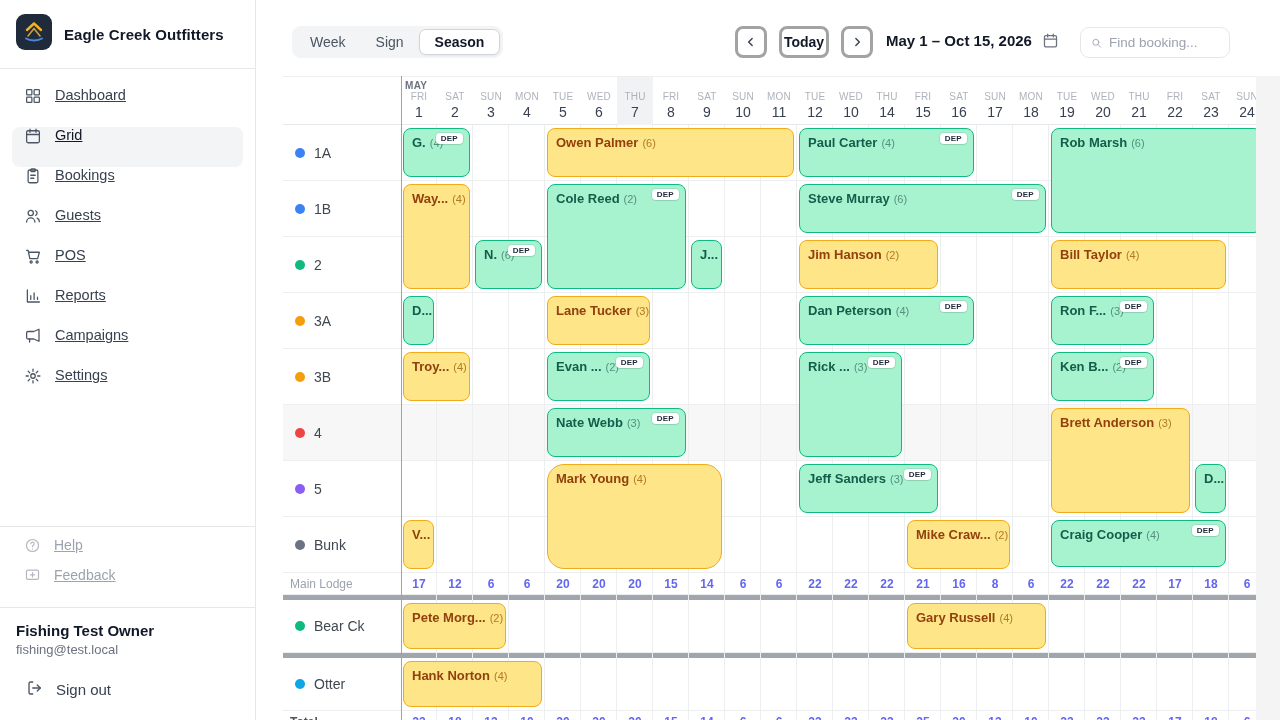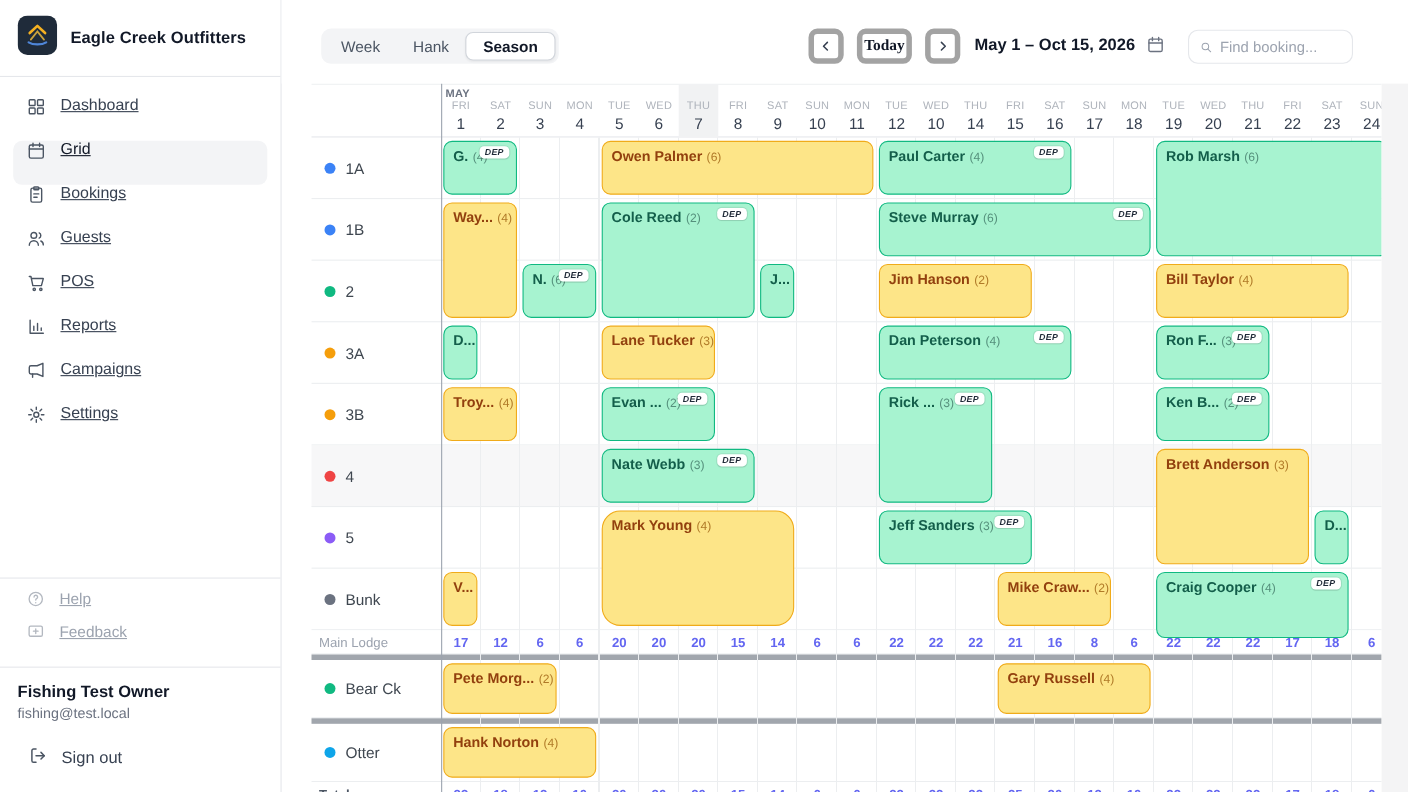--- a/index.html
+++ b/index.html
@@ -29,23 +29,23 @@
     font-size:15px; color:#374151; cursor:pointer; }
 
   
   .toolbar { position:absolute; left:256px; top:0; right:0; height:76px; background:#fff; }
   .seg { position:absolute; left:36px; top:26px; height:32px; display:flex; align-items:center;
     background:#f3f4f6; border-radius:9px; padding:3px; }
   .seg-item { padding:0 15px; height:26px; line-height:26px; font-size:14px; color:#4b5563;
     border-radius:7px; cursor:pointer; }
   .seg-item.active { background:#fff; border:1px solid #d1d5db; color:#111827; font-weight:700;
     box-shadow:0 1px 2px rgba(0,0,0,.05); line-height:24px; }
-  .tb-btn { position:absolute; top:26px; height:32px; background:#fff; border:5px solid #a3a3a3;
+  .tb-btn { position:absolute; top:26px; height:32px; background:#fff; border:3px solid #a3a3a3;
     border-radius:8px; display:flex; align-items:center; justify-content:center; gap:8px;
-    font-size:14px; color:#111827; cursor:pointer;font-family:Liberation Serif, serif; }
+    font-size:14px; color:#111827; cursor:pointer; }
   .tb-btn.bold { font-weight:700; }
   .daterange { position:absolute; top:32px; left:630px; font-size:15px; font-weight:600;
     color:#111827; display:flex; align-items:center; gap:10px; }
   .daterange svg { color:#6b7280; }
   .searchbox { position:absolute; left:824px; top:27px; width:150px; height:31px;
     border:1px solid #e5e7eb; border-radius:9px; display:flex; align-items:center;
     padding:0 10px; gap:7px; background:#fff; }
   .searchbox input { border:0; outline:0; font-size:13.5px; width:110px; color:#111827;
     font-family:inherit; background:transparent; }
   .searchbox input::placeholder { color:#9ca3af; }
@@ -85,21 +85,21 @@
   .booking.confirmed { background:#a7f3d0; border:1.5px solid #10b981; }
   .booking.pending { background:#fde588; border:1.5px solid #f0ab1a; }
   .bk-name { font-size:13px; font-weight:600; }
   .confirmed .bk-name { color:#135e4a; }
   .pending .bk-name { color:#92400e; }
   .bk-count { font-size:11px; margin-left:4px; }
   .confirmed .bk-count { color:#55907c; }
   .pending .bk-count { color:#b07a28; }
   .dep-badge { position:absolute; top:4px; right:6px; background:#fff; color:#1f2937;
     font-size:8px; font-weight:700; letter-spacing:.3px; padding:1px 5px; border-radius:4px;
-    box-shadow:0 0 0 1px rgba(0,0,0,.07), 0 1px 1px rgba(0,0,0,.08);font-style:italic; }
+    box-shadow:0 0 0 1px rgba(0,0,0,.07), 0 1px 1px rgba(0,0,0,.08); }
 </style>
 </head>
 <body>
 
 <div class="app">
 
   <aside class="sidebar">
     <div class="brand">
       <span>
         <svg width="36" height="36" viewBox="0 0 36 36">
@@ -210,21 +210,21 @@
           </svg>
         </span>
         <span>Sign out</span>
       </div>
     </div>
   </aside>
 
   <div class="toolbar">
     <div class="seg" id="seg">
         <div class="seg-item">Week</div>
-        <div class="seg-item">Hank</div>
+        <div class="seg-item">Sign</div>
         <div class="seg-item active">Season</div>
       </div>
     <button class="tb-btn" style="left:479px; width:32px;">
       <svg width="14" height="14" viewBox="0 0 24 24" fill="none" stroke="#374151" stroke-width="2.4" stroke-linecap="round" stroke-linejoin="round">
           <path d="M14 6l-6 6 6 6"></path>
         </svg>
     </button>
     <button class="tb-btn bold" style="left:523px; width:50px;">Today</button>
     <button class="tb-btn" style="left:585px; width:32px;">
       <svg width="14" height="14" viewBox="0 0 24 24" fill="none" stroke="#374151" stroke-width="2.4" stroke-linecap="round" stroke-linejoin="round">
@@ -486,20 +486,20 @@
         <div class="booking confirmed" style="left:264px; top:276px; width:103px; height:49px;"><span class="bk-name">Evan ...</span><span class="bk-count">(2)</span><span class="dep-badge">DEP</span></div>
         <div class="booking confirmed" style="left:516px; top:276px; width:103px; height:105px;"><span class="bk-name">Rick ...</span><span class="bk-count">(3)</span><span class="dep-badge">DEP</span></div>
         <div class="booking confirmed" style="left:768px; top:276px; width:103px; height:49px;"><span class="bk-name">Ken B...</span><span class="bk-count">(2)</span><span class="dep-badge">DEP</span></div>
         <div class="booking confirmed" style="left:264px; top:332px; width:139px; height:49px;"><span class="bk-name">Nate Webb</span><span class="bk-count">(3)</span><span class="dep-badge">DEP</span></div>
         <div class="booking pending" style="left:768px; top:332px; width:139px; height:105px;"><span class="bk-name">Brett Anderson</span><span class="bk-count">(3)</span></div>
         <div class="booking pending" style="left:264px; top:388px; width:175px; height:105px;border-radius:17px;"><span class="bk-name">Mark Young</span><span class="bk-count">(4)</span></div>
         <div class="booking confirmed" style="left:516px; top:388px; width:139px; height:49px;"><span class="bk-name">Jeff Sanders</span><span class="bk-count">(3)</span><span class="dep-badge">DEP</span></div>
         <div class="booking confirmed" style="left:912px; top:388px; width:31px; height:49px;"><span class="bk-name">D...</span></div>
         <div class="booking pending" style="left:120px; top:444px; width:31px; height:49px;"><span class="bk-name">V...</span></div>
         <div class="booking pending" style="left:624px; top:444px; width:103px; height:49px;"><span class="bk-name">Mike Craw...</span><span class="bk-count">(2)</span></div>
-        <div class="booking confirmed" style="left:768px; top:444px; width:175px; height:60px;"><span class="bk-name">Craig Cooper</span><span class="bk-count">(4)</span><span class="dep-badge">DEP</span></div>
+        <div class="booking confirmed" style="left:768px; top:444px; width:175px; height:47px;"><span class="bk-name">Craig Cooper</span><span class="bk-count">(4)</span><span class="dep-badge">DEP</span></div>
         <div class="booking pending" style="left:120px; top:527px; width:103px; height:46px;"><span class="bk-name">Pete Morg...</span><span class="bk-count">(2)</span></div>
         <div class="booking pending" style="left:624px; top:527px; width:139px; height:46px;"><span class="bk-name">Gary Russell</span><span class="bk-count">(4)</span></div>
         <div class="booking pending" style="left:120px; top:585px; width:139px; height:46px;"><span class="bk-name">Hank Norton</span><span class="bk-count">(4)</span></div>
       </div>
   </div>
   <div class="right-gutter"></div>
 </div>
 
 </body></html>

